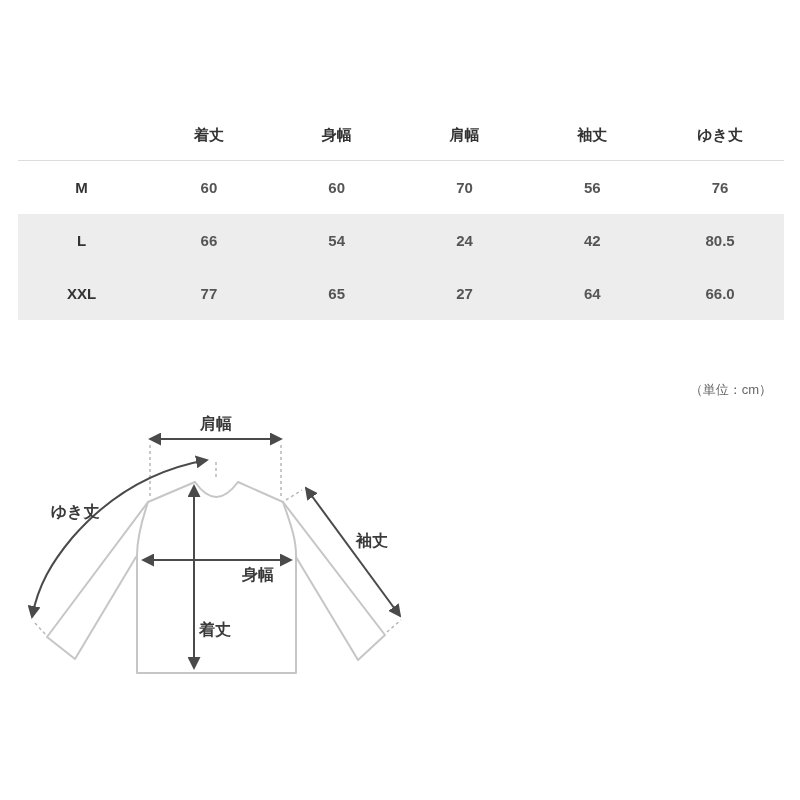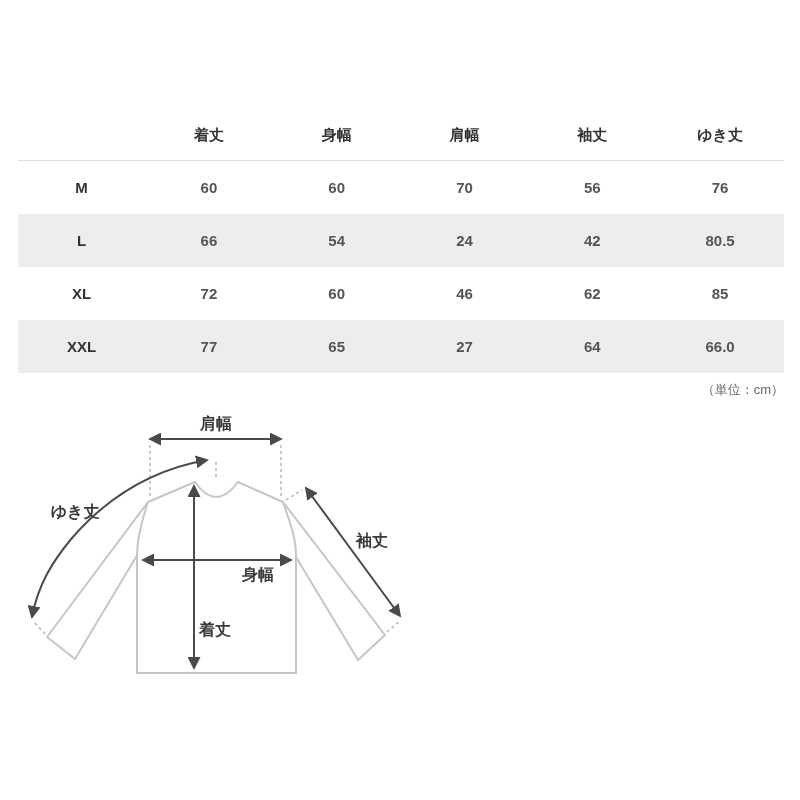--- a/index.html
+++ b/index.html
@@ -15,21 +15,21 @@
               border-collapse:collapse;table-layout:fixed;}
   .size-table col.c0{width:127px;}
   .size-table th,.size-table td{text-align:center;vertical-align:middle;
               font-size:15px;padding:0;}
   .size-table thead th{height:50px;font-weight:bold;color:var(--header-text);
               border-bottom:1px solid var(--header-border);}
   .size-table tbody th{height:53px;font-weight:bold;color:var(--header-text);}
   .size-table tbody td{height:53px;font-weight:bold;color:var(--value-text);}
   .size-table tr.alt th,.size-table tr.alt td{background:var(--row-alt-bg);}
   
-  .unit-note{position:absolute;left:18px;top:381px;width:766px;text-align:right;
+  .unit-note{position:absolute;left:6px;top:381px;width:766px;text-align:right;
              font-size:13px;color:var(--note-text);}
   
   .diagram{position:absolute;left:0;top:405px;width:440px;height:300px;}
   .outline path{stroke:var(--outline);stroke-width:2;fill:none;
                 stroke-linejoin:round;stroke-linecap:round;}
   .arrow line,.arrow path{stroke:var(--arrow);stroke-width:2;fill:none;}
   .dotted line{stroke:var(--dotted);stroke-width:1.5;stroke-dasharray:3 3;}
   .ah{fill:var(--arrow);}
   .dlabel text{fill:var(--diagram-label);font-size:16px;font-weight:bold;
                font-family:"Liberation Sans","DejaVu Sans",sans-serif;
@@ -68,28 +68,20 @@
         <td>56</td>
         <td>76</td>
       </tr>
       <tr class="alt">
         <th>L</th>
         <td>66</td>
         <td>54</td>
         <td>24</td>
         <td>42</td>
         <td>80.5</td>
-      </tr>
-      <tr>
-        <th>XL</th>
-        <td>72</td>
-        <td>60</td>
-        <td>46</td>
-        <td>62</td>
-        <td>85</td>
       </tr>
       <tr class="alt">
         <th>XXL</th>
         <td>77</td>
         <td>65</td>
         <td>27</td>
         <td>64</td>
         <td>66.0</td>
       </tr>
     </tbody>

